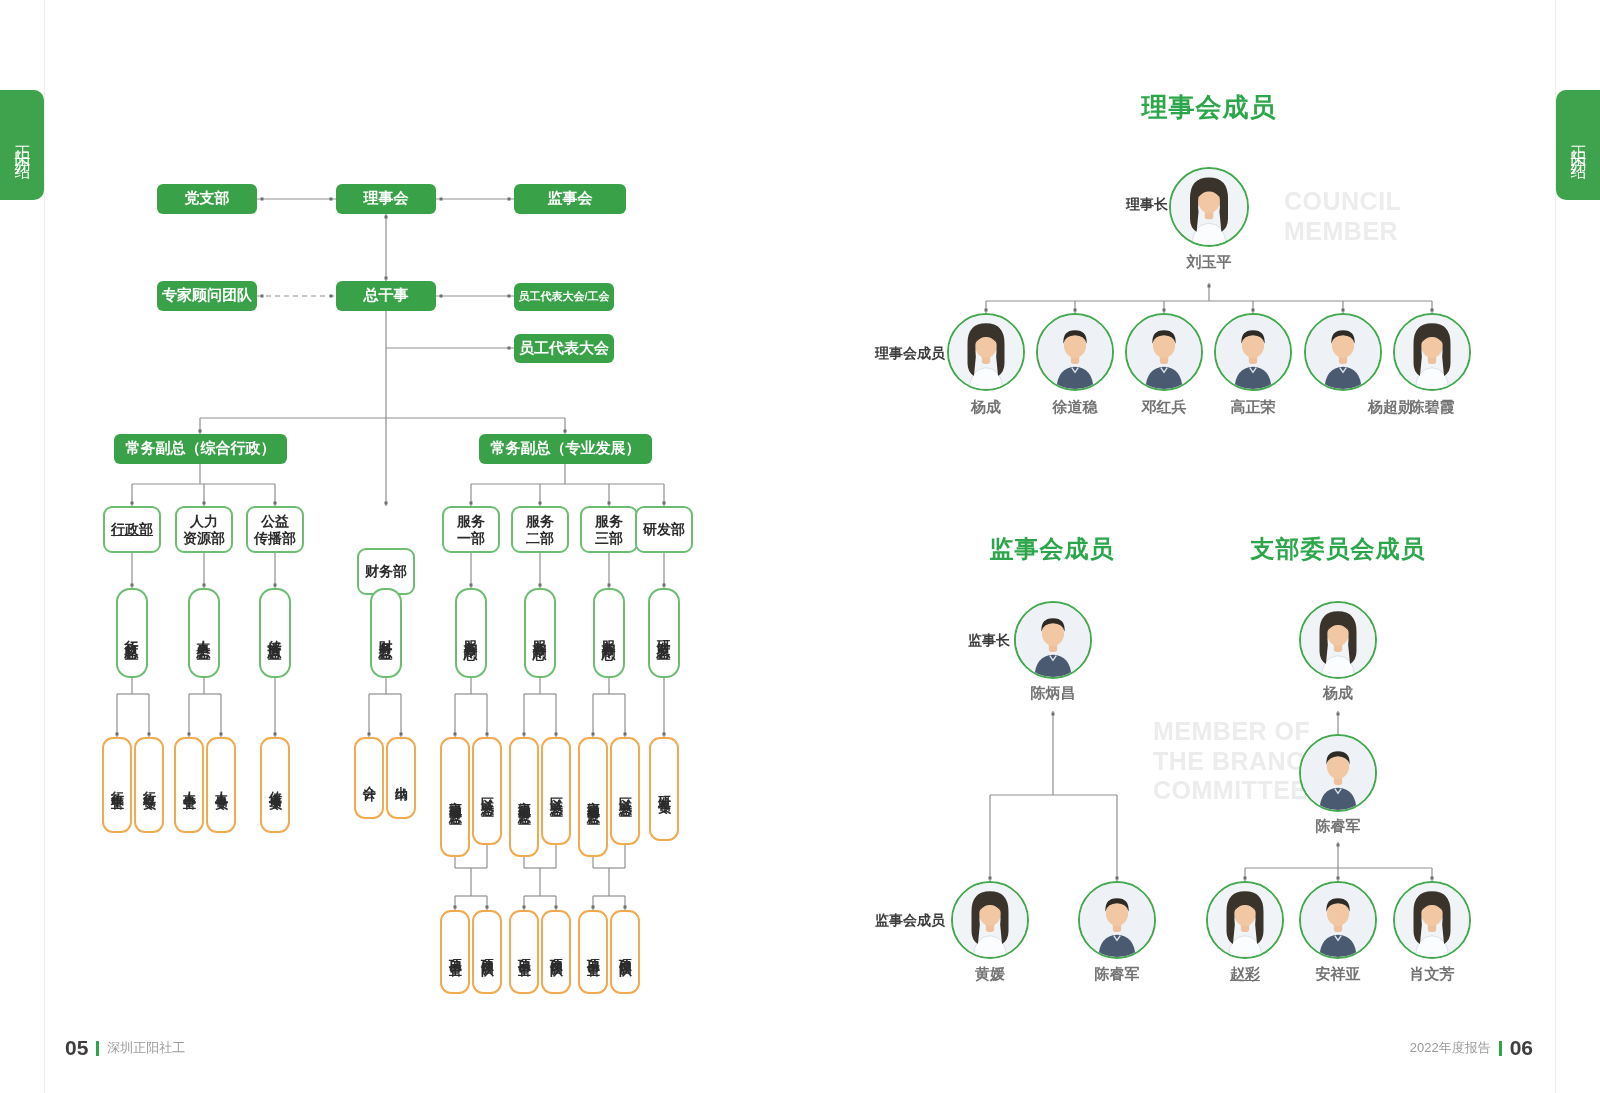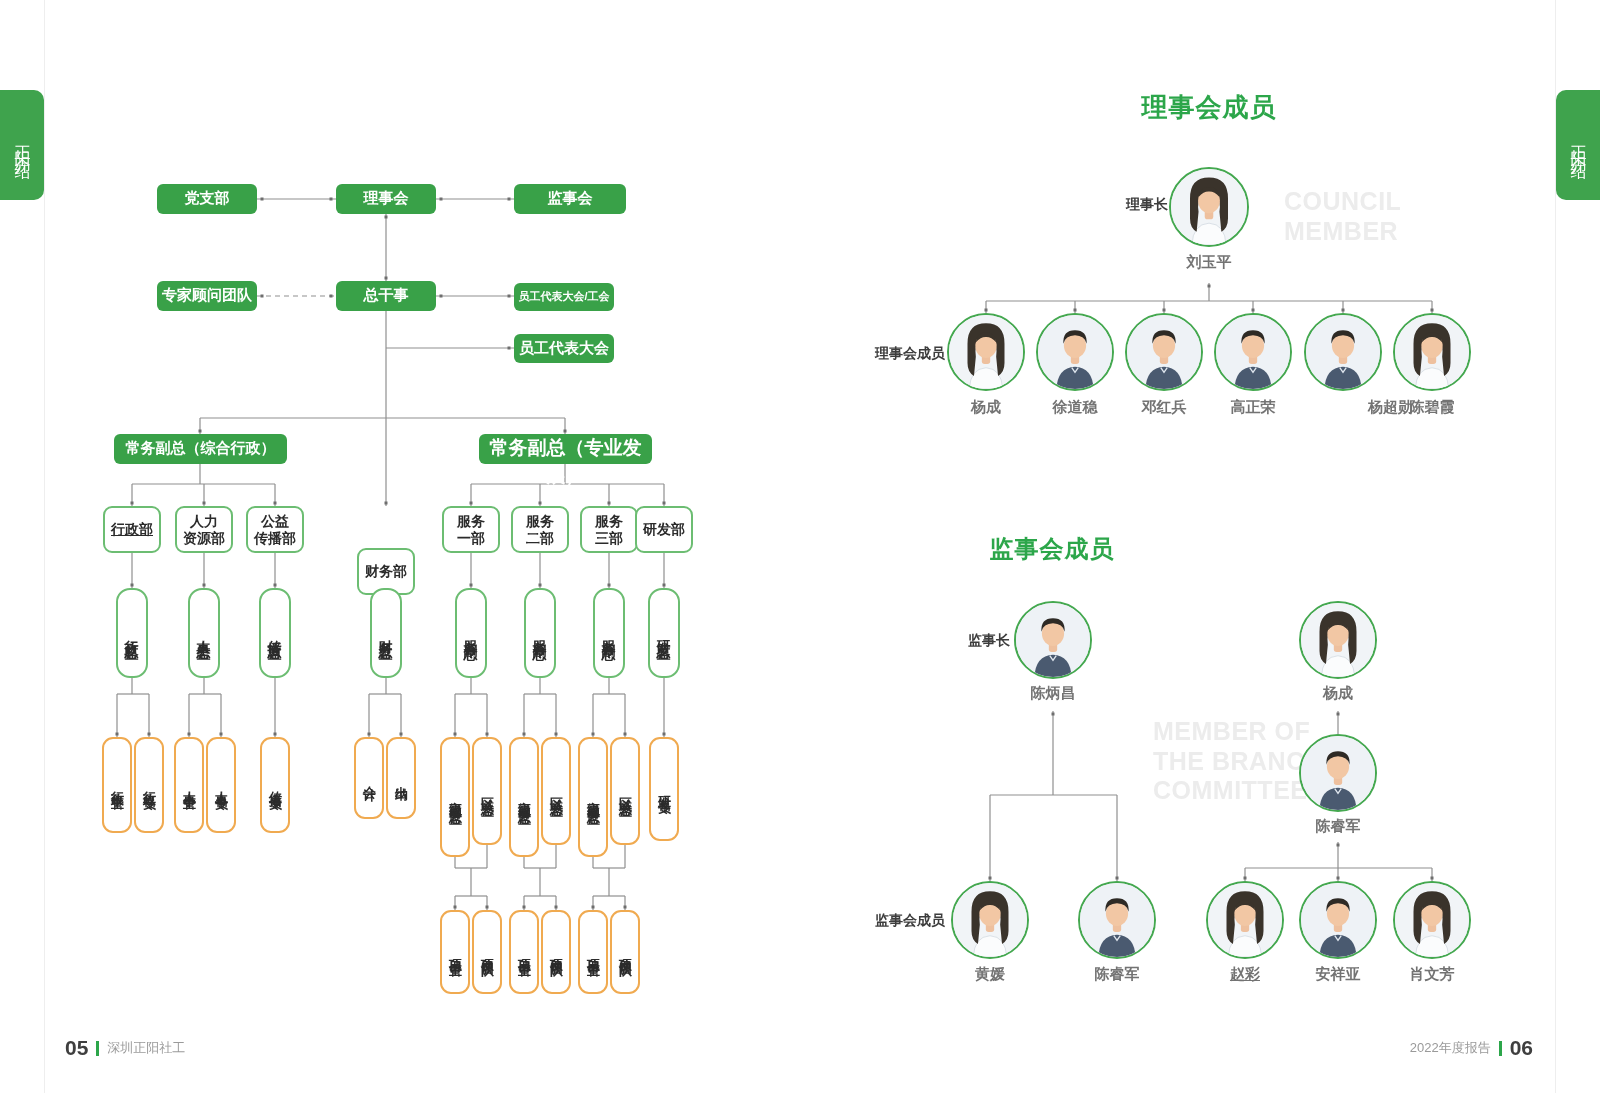--- a/index.html
+++ b/index.html
@@ -229,39 +229,40 @@
   <div class="page-title" style="left:1059px;top:90px;width:300px;">理事会成员</div>
   <div class="watermark" style="left:1284px;top:187px;">COUNCIL
 MEMBER</div>
   <div class="plabel" style="left:1068px;top:196px;">理事长</div>
   <div class="plabel" style="left:845px;top:345px;">理事会成员</div>
 
   <div class="sect-title" style="left:902px;top:533px;width:300px;">监事会成员</div>
   <div class="plabel" style="left:910px;top:632px;">监事长</div>
   <div class="plabel" style="left:845px;top:912px;">监事会成员</div>
 
+  <div class="sect-title" style="left:1188px;top:533px;width:300px;">支部委员会成员</div>
   <div class="watermark" style="left:1153px;top:717px;">MEMBER OF
 THE BRANCH
 COMMITTEE</div>
 
   <div class="footer" style="right:67px;">
     <span class="ftext">2022年度报告</span>
     <span class="fbar"></span>
     <span class="pageno">06</span>
   </div>
 
 <div class="gbox" style="left: 157px; top: 184px; width: 100px; height: 30px; font-size: 15px; line-height: 28px;">党支部</div>
     <div class="gbox" style="left: 336px; top: 184px; width: 100px; height: 30px; font-size: 15px; line-height: 28px;">理事会</div>
     <div class="gbox" style="left: 514px; top: 184px; width: 112px; height: 30px; font-size: 15px; line-height: 28px;">监事会</div>
     <div class="gbox" style="left: 157px; top: 281px; width: 100px; height: 30px; font-size: 15px; line-height: 28px;">专家顾问团队</div>
     <div class="gbox" style="left: 336px; top: 281px; width: 100px; height: 30px; font-size: 15px; line-height: 28px;">总干事</div>
     <div class="gbox" style="left: 514px; top: 283px; width: 100px; height: 28px; font-size: 11px; line-height: 26px;">员工代表大会/工会</div>
     <div class="gbox" style="left: 514px; top: 334px; width: 100px; height: 29px; font-size: 15px; line-height: 27px;">员工代表大会</div>
     <div class="gbox" style="left: 114px; top: 434px; width: 173px; height: 30px; font-size: 15px; line-height: 28px;">常务副总（综合行政）</div>
-    <div class="gbox" style="left: 479px; top: 434px; width: 173px; height: 30px; font-size: 19px; line-height: 28px;">常务副总（专业发展）</div>
+    <div class="gbox" style="left: 479px; top: 434px; width: 173px; height: 30px; font-size: 15px; line-height: 28px;">常务副总（专业发展）</div>
     <div class="dept" style="left: 103px; top: 506px; width: 58px; height: 47px; text-decoration: underline;">行政部</div>
     <div class="dept" style="left: 175px; top: 506px; width: 58px; height: 47px;">人力
 资源部</div>
     <div class="dept" style="left: 246px; top: 506px; width: 58px; height: 47px;">公益
 传播部</div>
     <div class="dept" style="left: 357px; top: 506px; width: 58px; height: 47px; margin-top: 42px;">财务部</div>
     <div class="dept" style="left: 442px; top: 506px; width: 58px; height: 47px;">服务
 一部</div>
     <div class="dept" style="left: 511px; top: 506px; width: 58px; height: 47px;">服务
 二部</div>

